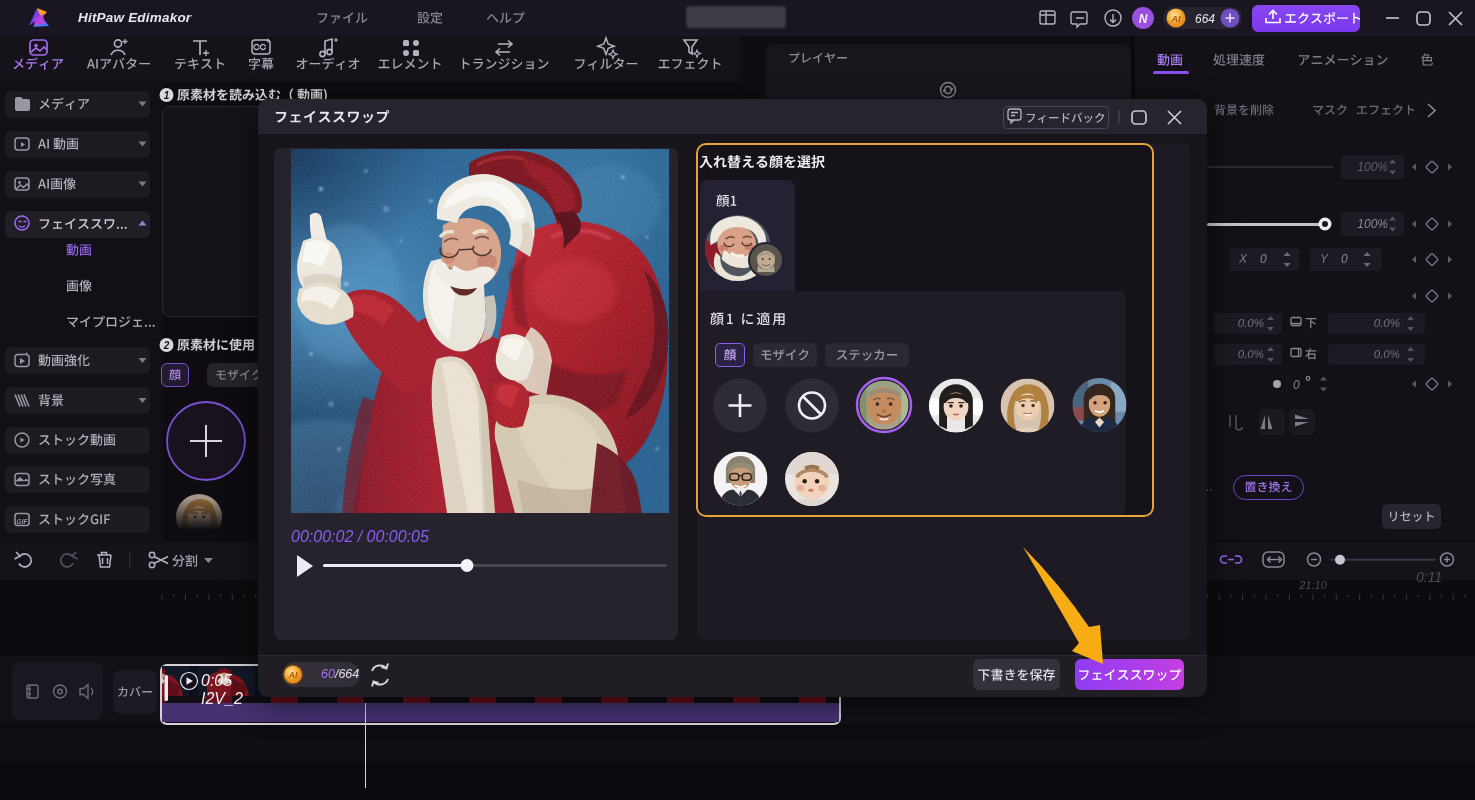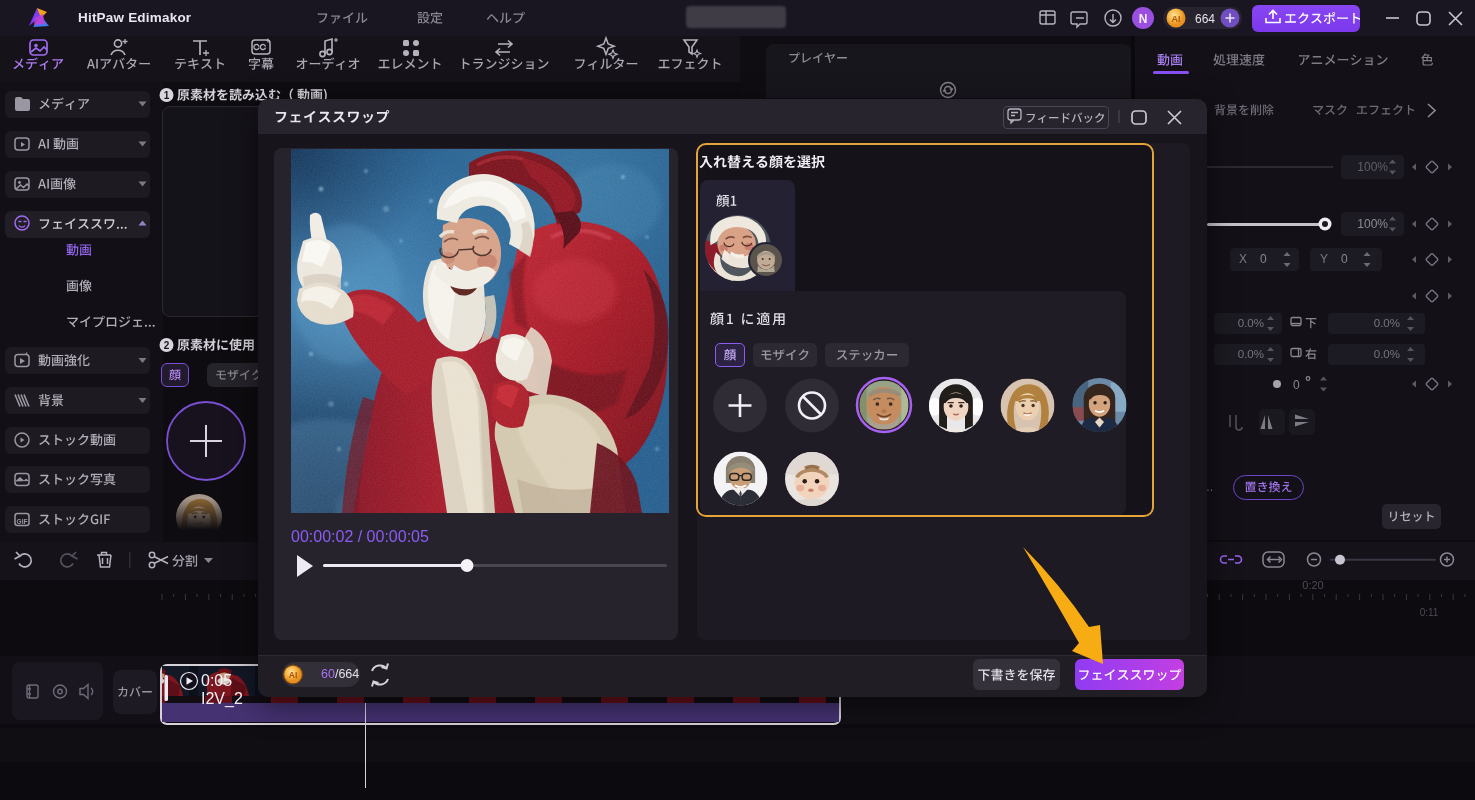--- a/index.html
+++ b/index.html
@@ -1,12 +1,12 @@
 <!DOCTYPE html>
-<html><head><meta charset="utf-8"><style>html,body{margin:0;padding:0;background:#000;}*{box-sizing:border-box;font-family:"Liberation Sans",sans-serif;}#app{position:relative;width:1475px;height:800px;overflow:hidden;background:#0d0b0f;}</style></head><body>
+<html><head><meta charset="utf-8"><style>html,body{margin:0;padding:0;background:#000;}*{box-sizing:border-box;font-family:"Liberation Sans",sans-serif;}#app{position:relative;width:1475px;height:800px;overflow:hidden;background:#0d0b0f;font-style:italic;}</style></head><body>
 <div id="app">
 <div style="position:absolute;left:0px;top:0px;width:1475px;height:36px;background:#191622;"></div>
 <div style="position:absolute;left:0px;top:36px;width:1475px;height:46px;background:#15121a;"></div>
 <div style="position:absolute;left:0px;top:82px;width:1475px;height:460px;background:#0e0c10;"></div>
 <div style="position:absolute;left:0px;top:82px;width:163px;height:460px;background:#121016;"></div>
 <div style="position:absolute;left:5px;top:90.5px;width:145px;height:27px;background:#1d1a21;border-radius:6px;"></div>
 <div style="position:absolute;left:5px;top:130.5px;width:145px;height:27px;background:#1d1a21;border-radius:6px;"></div>
 <div style="position:absolute;left:5px;top:170.5px;width:145px;height:27px;background:#1d1a21;border-radius:6px;"></div>
 <div style="position:absolute;left:5px;top:210.5px;width:145px;height:27px;background:#211e26;border-radius:6px;"></div>
 <div style="position:absolute;left:5px;top:347px;width:145px;height:27px;background:#1d1a21;border-radius:6px;"></div>
@@ -53,22 +53,22 @@
 <div style="position:absolute;left:1341px;top:155px;width:47px;height:24px;line-height:24px;font-size:12px;color:#615e6a;text-align:right;">100%</div>
 <div style="position:absolute;left:1341px;top:212px;width:47px;height:24px;line-height:24px;font-size:12px;color:#8d8a95;text-align:right;">100%</div>
 <div style="position:absolute;left:1239px;top:248px;width:20px;height:23px;line-height:23px;font-size:12px;color:#7c7986;">X</div>
 <div style="position:absolute;left:1260px;top:248px;width:20px;height:23px;line-height:23px;font-size:12px;color:#8a8791;">0</div>
 <div style="position:absolute;left:1320px;top:248px;width:20px;height:23px;line-height:23px;font-size:12px;color:#7c7986;">Y</div>
 <div style="position:absolute;left:1341px;top:248px;width:20px;height:23px;line-height:23px;font-size:12px;color:#8a8791;">0</div>
 <div style="position:absolute;left:1214px;top:313px;width:50px;height:21px;line-height:21px;font-size:11.5px;color:#77747f;text-align:right;">0.0%</div>
 <div style="position:absolute;left:1345px;top:313px;width:55px;height:21px;line-height:21px;font-size:11.5px;color:#77747f;text-align:right;">0.0%</div>
 <div style="position:absolute;left:1214px;top:344px;width:50px;height:21px;line-height:21px;font-size:11.5px;color:#77747f;text-align:right;">0.0%</div>
 <div style="position:absolute;left:1345px;top:344px;width:55px;height:21px;line-height:21px;font-size:11.5px;color:#77747f;text-align:right;">0.0%</div>
-<div style="position:absolute;left:1290px;top:576px;width:46px;height:18px;line-height:18px;font-size:11px;color:#4e4b57;text-align:center;">0:20</div>
-<div style="position:absolute;left:1406px;top:604px;width:46px;height:18px;line-height:18px;font-size:10px;color:#4e4b57;text-align:center;">0:11</div>
+<div style="position:absolute;left:1290px;top:576px;width:46px;height:18px;line-height:18px;font-size:11px;color:#4e4b57;text-align:center;">21:10</div>
+<div style="position:absolute;left:1406px;top:568px;width:46px;height:18px;line-height:18px;font-size:14px;color:#4e4b57;text-align:center;">0:11</div>
 <svg style="position:absolute;left:0;top:0" width="1475" height="800">
       <defs>
         <radialGradient id="gold" cx="40%" cy="35%">
           <stop offset="0%" stop-color="#ffdf9a"></stop>
           <stop offset="60%" stop-color="#f7b848"></stop>
           <stop offset="100%" stop-color="#e89020"></stop>
         </radialGradient>
         <clipPath id="cutbot">
           <rect x="0" y="0" width="1475" height="540"></rect>
         </clipPath>

